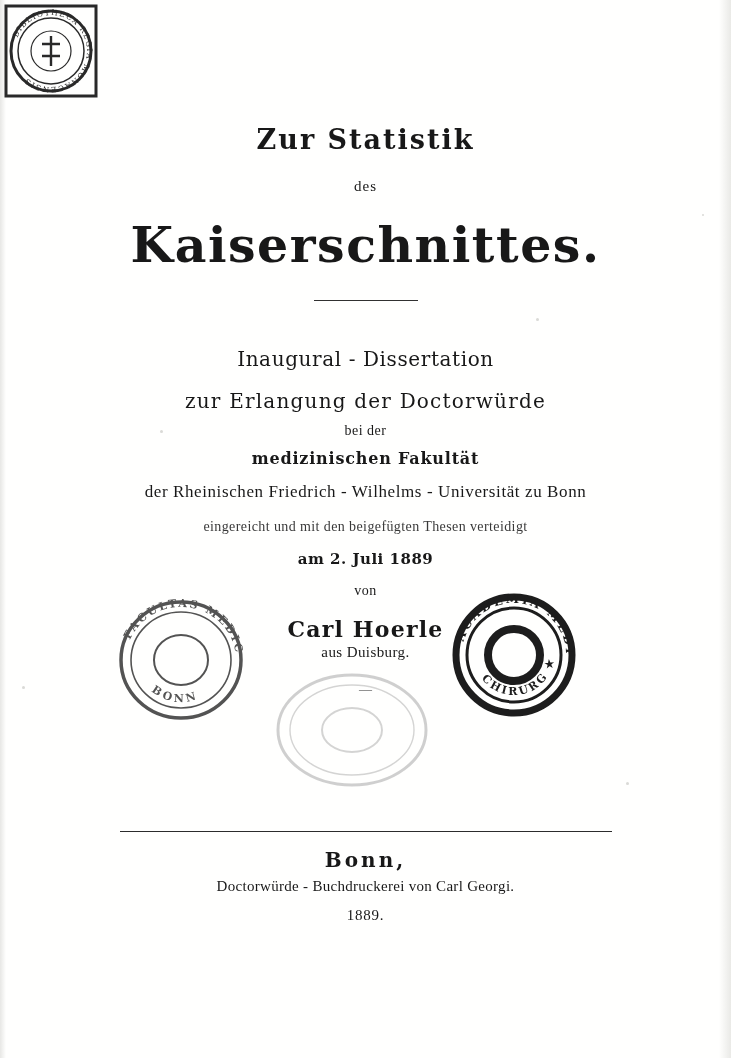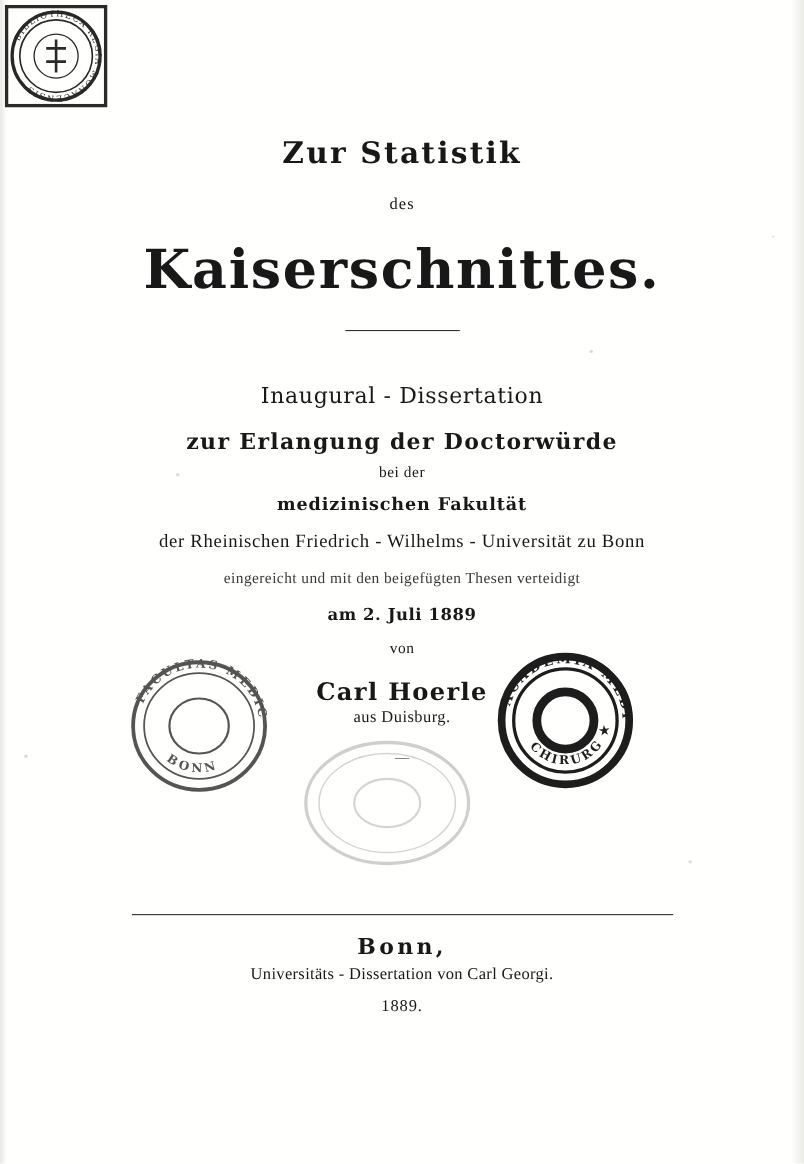--- a/index.html
+++ b/index.html
@@ -79,21 +79,21 @@
   .d-inaugural {
     top: 347px;
     font-size: 20px;
     font-weight: 400;
     letter-spacing: .6px;
     font-family: "DejaVu Serif", "Liberation Serif", serif;
   }
   .d-zur {
     top: 389px;
     font-size: 20px;
-    font-weight: 700;
+    font-weight: 400;
     letter-spacing: 1.2px;
     font-family: "DejaVu Serif", "Liberation Serif", serif;
   }
   .d-bei {
     top: 423px;
     font-size: 14px;
     letter-spacing: .5px;
   }
   .d-fak {
     top: 449px;
@@ -286,16 +286,16 @@
   <div class="stamp stamp-ghost">
     <svg width="160" height="120" viewBox="0 0 160 120">
       <ellipse cx="80" cy="60" rx="74" ry="55" fill="none" stroke="#555" stroke-width="3"></ellipse>
       <ellipse cx="80" cy="60" rx="62" ry="45" fill="none" stroke="#666" stroke-width="1.4"></ellipse>
       <ellipse cx="80" cy="60" rx="30" ry="22" fill="none" stroke="#666" stroke-width="2"></ellipse>
     </svg>
   </div>
 
   <div class="rule rule-long"></div>
   <div class="centered i-city">Bonn,</div>
-  <div class="centered i-printer">Universitäts - Dissertation  von  Carl Georgi.</div>
+  <div class="centered i-printer">Doctorwürde - Buchdruckerei  von  Carl Georgi.</div>
   <div class="centered i-year">1889.</div>
 
 </div>
 
 </body></html>

